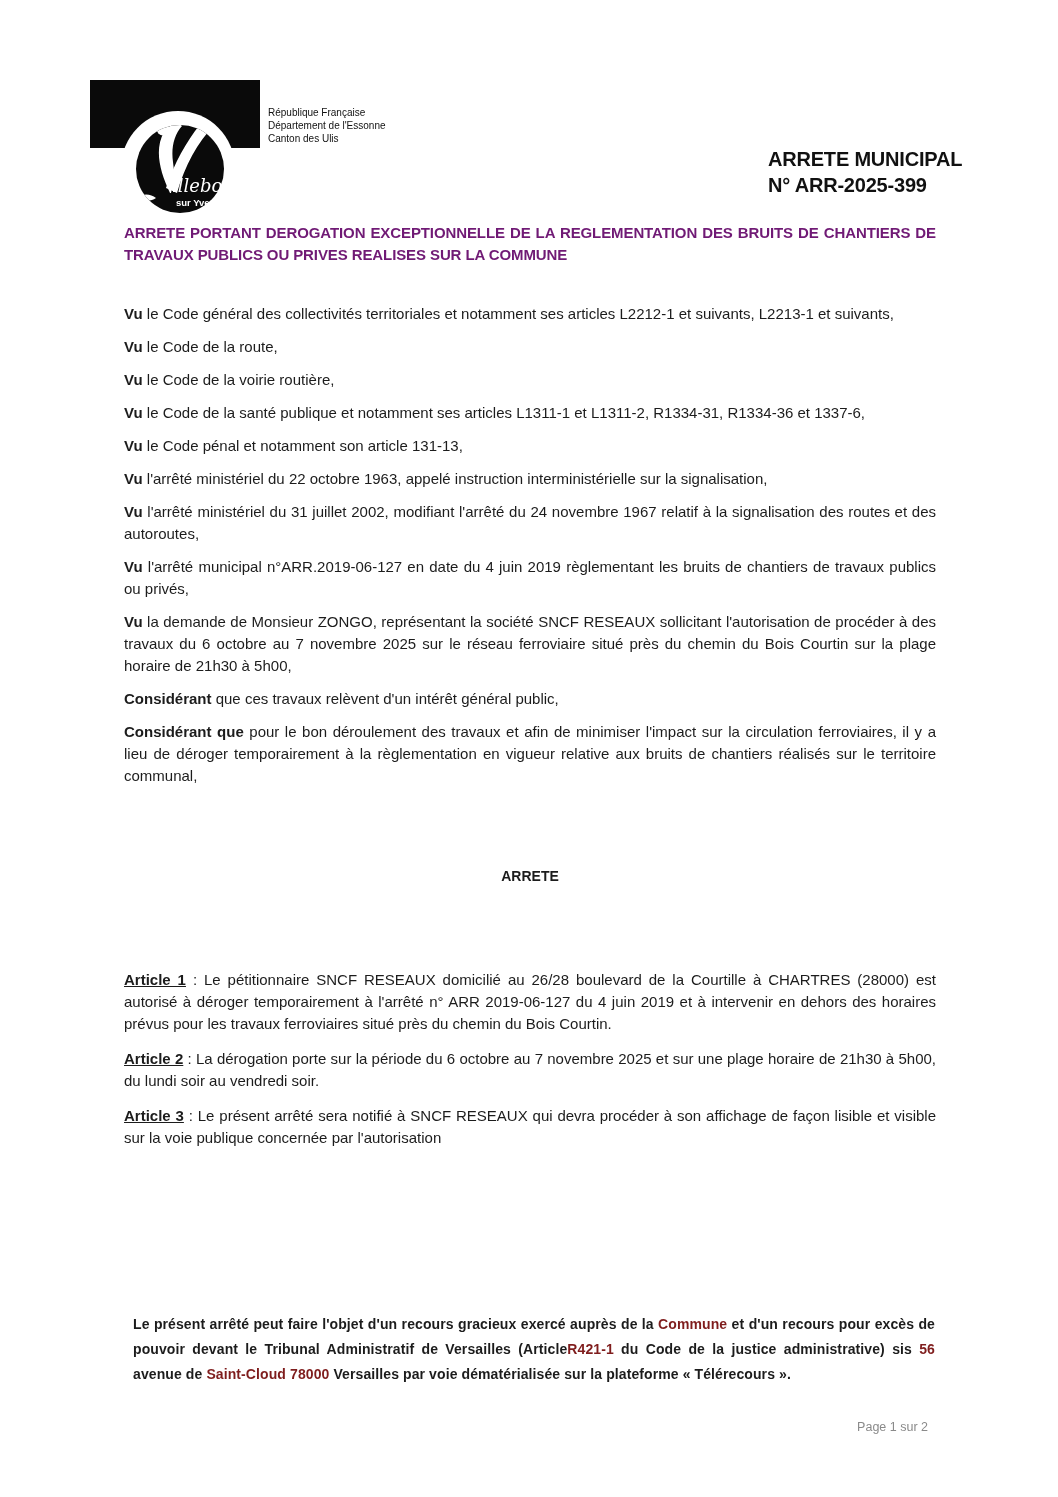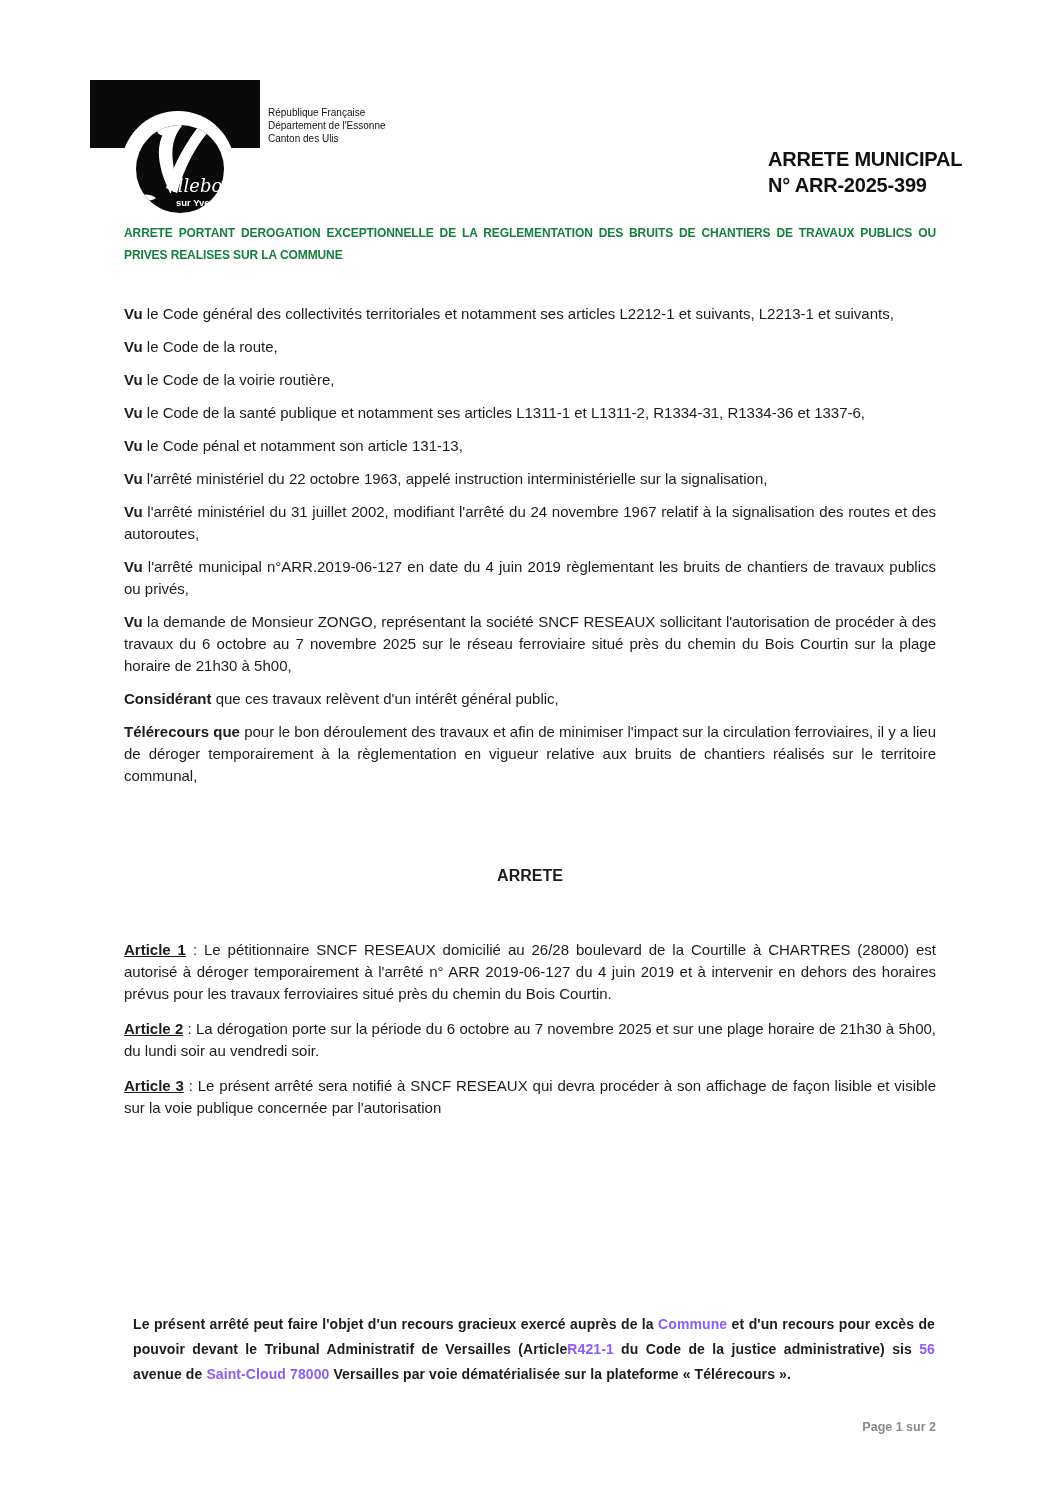--- a/index.html
+++ b/index.html
@@ -13,43 +13,43 @@
   .org {
     position:absolute; left:268px; top:106px;
     font-size:10px; font-weight:normal; line-height:13px; color:#111;
   }
   .docid {
     position:absolute; left:768px; top:146px;
     font-size:20px; font-weight:bold; line-height:26px; color:#111; letter-spacing:-0.2px;
   }
   .title {
     position:absolute; left:124px; top:222px; width:812px;
-    font-size:12px; font-weight:bold; line-height:22px; letter-spacing:-0.1px;
-    text-align:justify; text-align-last:left; color:#15803d;
+    font-size:15px; font-weight:bold; line-height:22px; letter-spacing:-0.1px;
+    text-align:justify; text-align-last:left; color:#701a75;
   }
   .body {
     position:absolute; left:124px; top:303px; width:812px;
     font-size:15px; line-height:22px; text-align:justify; text-align-last:left;
   }
   .para { margin-bottom:11px; }
   .article { margin-bottom:13px; }
   .heading {
-    margin:78px 0 52px; text-align:center; text-align-last:center;
-    font-weight:bold; font-size:16px;
+    margin:78px 0 82px; text-align:center; text-align-last:center;
+    font-weight:bold; font-size:14px;
   }
   .lead-u { font-weight:bold; text-decoration:underline;margin-top:41px; }
   .footer {
     position:absolute; left:133px; top:1312px; width:802px;
     font-size:14px; font-weight:bold; line-height:25px; color:#1c1c1c; letter-spacing:0.1px;
   }
   .footer .p1 { text-align:justify; text-align-last:left; }
-  .gray { color:#8b5cf6; }
+  .gray { color:#7f1d1d; }
   .pagenum {
-    position:absolute; right:122px; top:1420px;
-    font-size:12.5px; font-weight:bold; color:#8a8a8a;
+    position:absolute; right:130px; top:1420px;
+    font-size:12.5px; font-weight:normal; color:#8a8a8a;
   }
 </style>
 </head>
 <body>
 
 <div class="page">
 
   <svg class="logo" width="176" height="150" viewBox="0 0 176 150" xmlns="http://www.w3.org/2000/svg">
     <defs>
       <clipPath id="logo-disc">
@@ -88,21 +88,21 @@
         <p class="para"><strong>Vu</strong> le Code général des collectivités territoriales et notamment ses articles L2212-1 et suivants, L2213-1 et suivants,</p>
         <p class="para"><strong>Vu</strong> le Code de la route,</p>
         <p class="para"><strong>Vu</strong> le Code de la voirie routière,</p>
         <p class="para"><strong>Vu</strong> le Code de la santé publique et notamment ses articles L1311-1 et L1311-2, R1334-31, R1334-36 et 1337-6,</p>
         <p class="para"><strong>Vu</strong> le Code pénal et notamment son article 131-13,</p>
         <p class="para"><strong>Vu</strong> l'arrêté ministériel du 22 octobre 1963, appelé instruction interministérielle sur la signalisation,</p>
         <p class="para"><strong>Vu</strong> l'arrêté ministériel du 31 juillet 2002, modifiant l'arrêté du 24 novembre 1967 relatif à la signalisation des routes et des autoroutes,</p>
         <p class="para"><strong>Vu</strong> l'arrêté municipal n°ARR.2019-06-127 en date du 4 juin 2019 règlementant les bruits de chantiers de travaux publics ou privés,</p>
         <p class="para"><strong>Vu</strong> la demande de Monsieur ZONGO, représentant la société SNCF RESEAUX sollicitant l'autorisation de procéder à des travaux du 6 octobre au 7 novembre 2025 sur le réseau ferroviaire situé près du chemin du Bois Courtin sur la plage horaire de 21h30 à 5h00,</p>
         <p class="para"><strong>Considérant</strong> que ces travaux relèvent d'un intérêt général public,</p>
-        <p class="para"><strong>Télérecours que</strong> pour le bon déroulement des travaux et afin de minimiser l'impact sur la circulation ferroviaires, il y a lieu de déroger temporairement à la règlementation en vigueur relative aux bruits de chantiers réalisés sur le territoire communal,</p>
+        <p class="para"><strong>Considérant que</strong> pour le bon déroulement des travaux et afin de minimiser l'impact sur la circulation ferroviaires, il y a lieu de déroger temporairement à la règlementation en vigueur relative aux bruits de chantiers réalisés sur le territoire communal,</p>
       </div>
     <div class="heading">ARRETE</div>
     <div>
         <p class="para article"><span class="lead-u">Article 1</span> : Le pétitionnaire SNCF RESEAUX domicilié au 26/28 boulevard de la Courtille à CHARTRES (28000) est autorisé à déroger temporairement à l'arrêté n° ARR 2019-06-127 du 4 juin 2019 et à intervenir en dehors des horaires prévus pour les travaux ferroviaires situé près du chemin du Bois Courtin.</p>
         <p class="para article"><span class="lead-u">Article 2</span> : La dérogation porte sur la période du 6 octobre au 7 novembre 2025 et sur une plage horaire de 21h30 à 5h00, du lundi soir au vendredi soir.</p>
         <p class="para article"><span class="lead-u">Article 3</span> : Le présent arrêté sera notifié à SNCF RESEAUX qui devra procéder à son affichage de façon lisible et visible sur la voie publique concernée par l'autorisation</p>
       </div>
   </div>
 
   <div class="footer">

